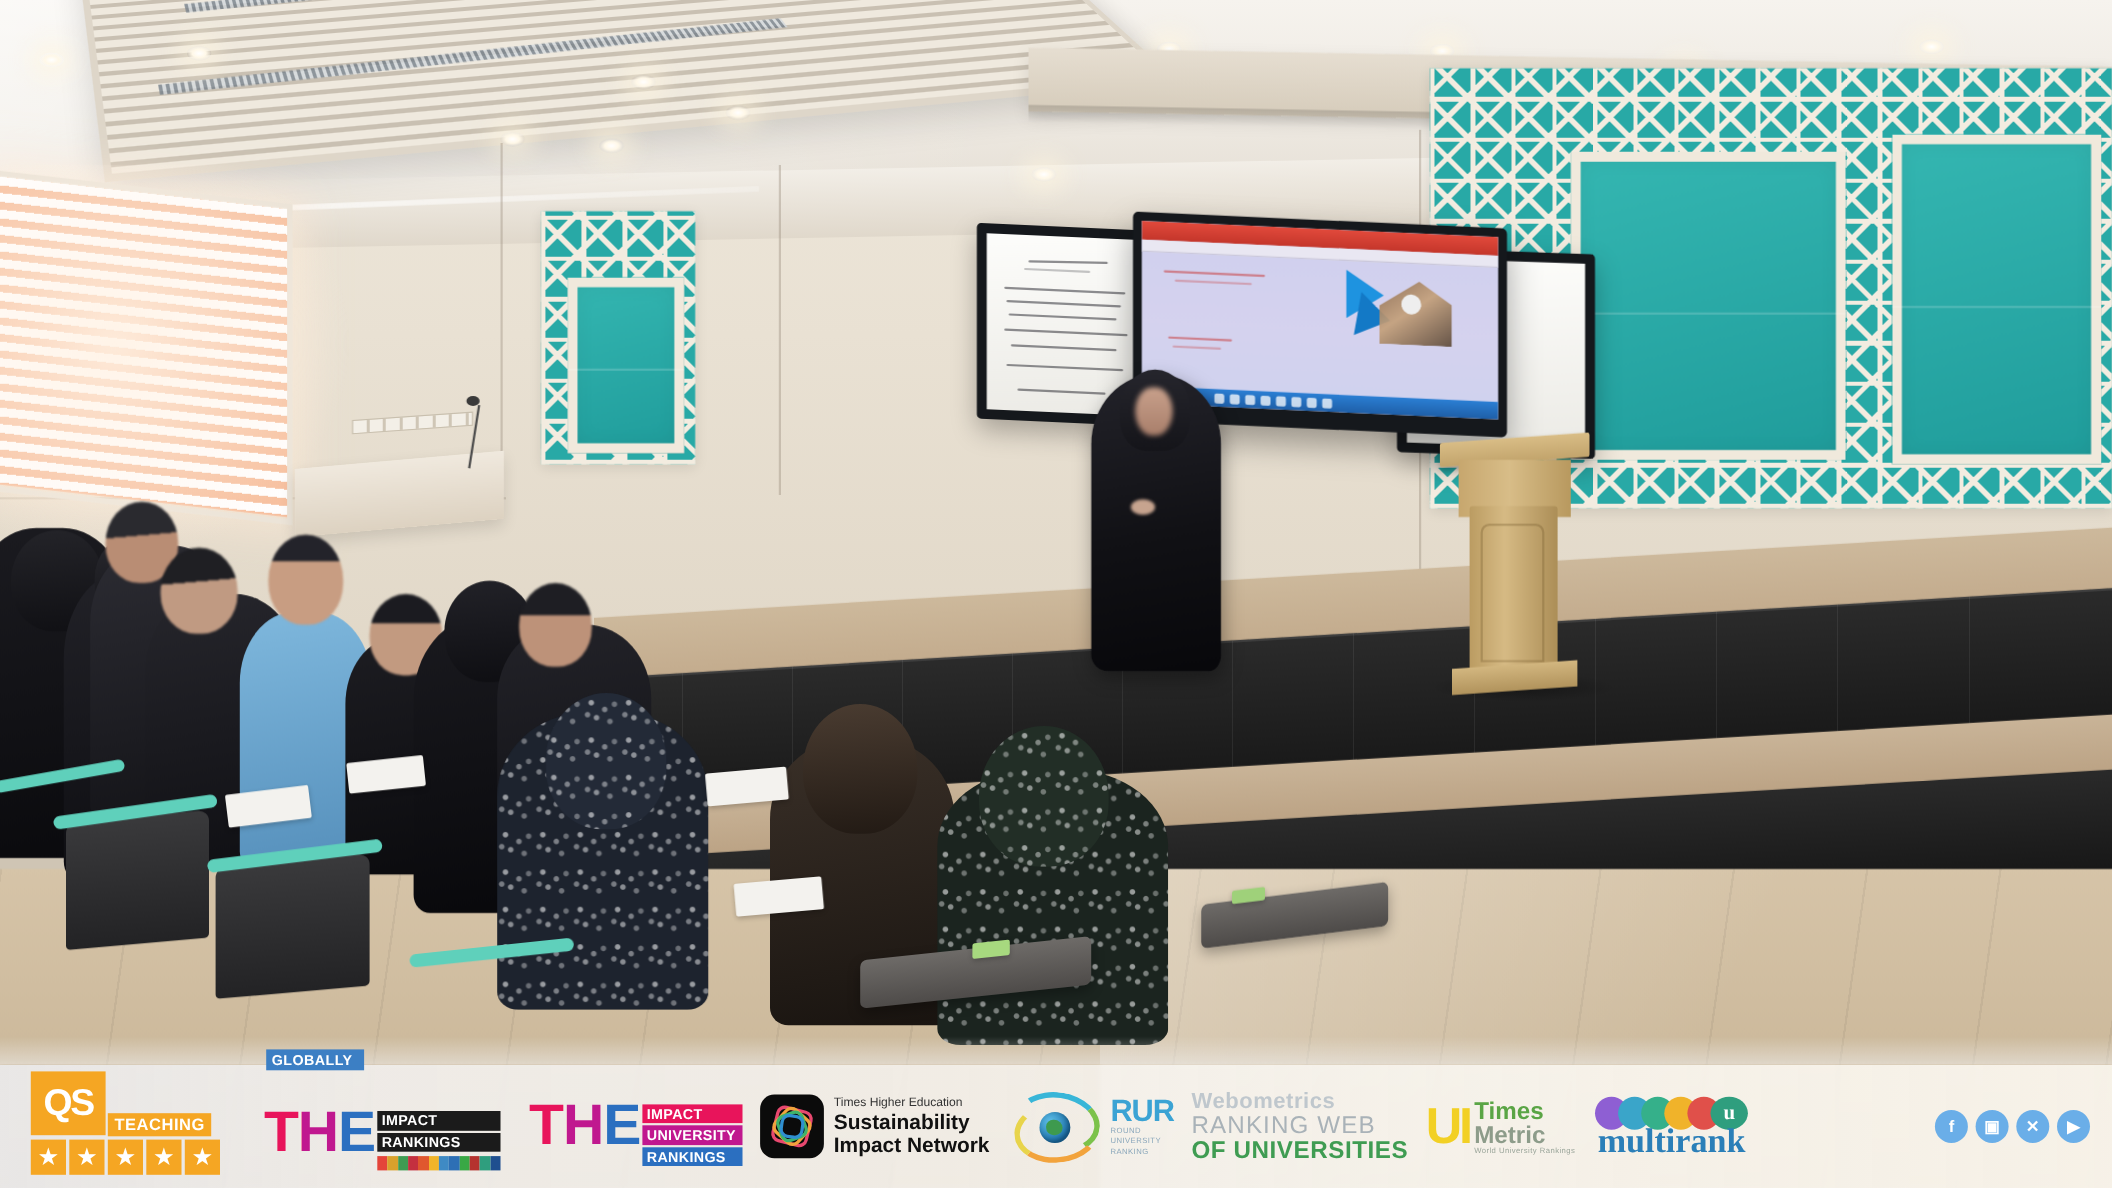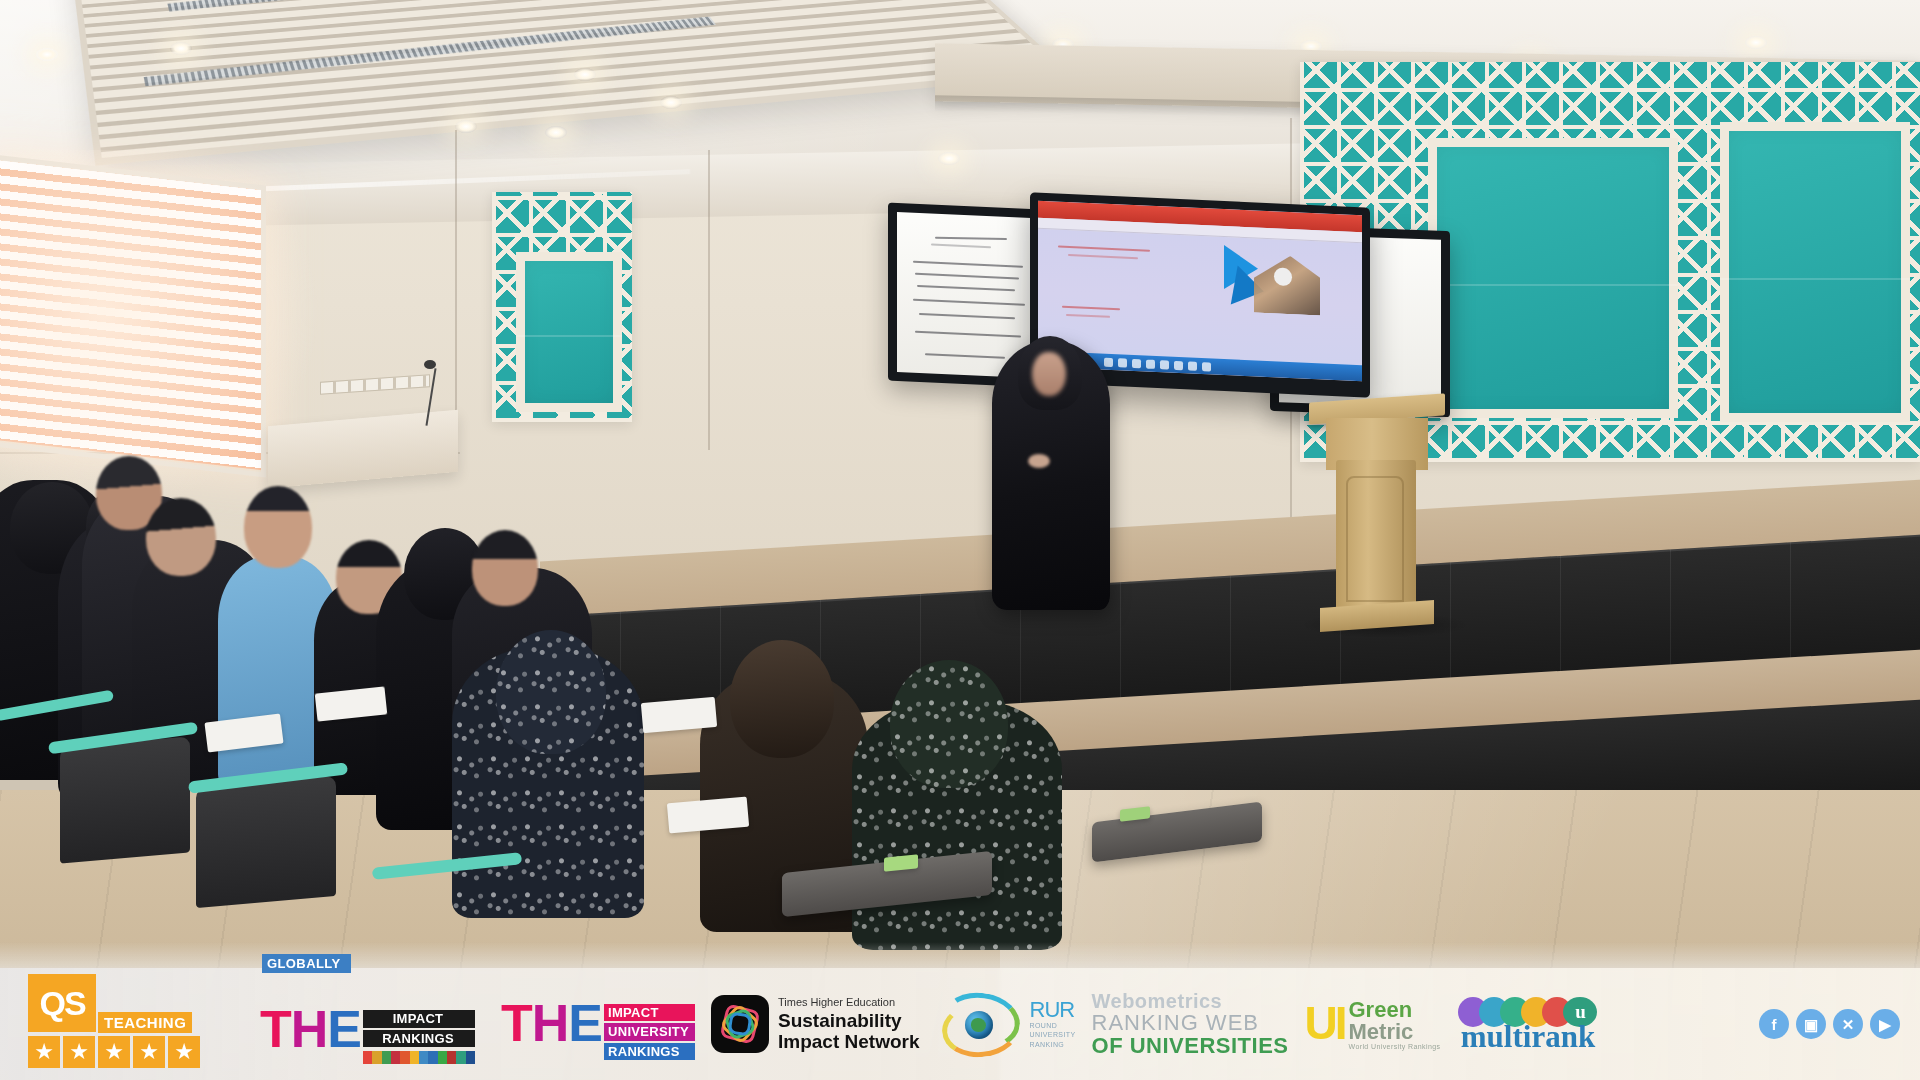--- a/index.html
+++ b/index.html
@@ -430,21 +430,21 @@
   }
   .rur-globe{
     position:absolute; left:27px; top:16px; width:28px; height:28px; border-radius:50%;
     background:radial-gradient(circle at 35% 32%, #5fc0ea, #1b6fa8 70%);
     box-shadow:inset -2px -2px 5px rgba(0,0,0,.3);
   }
   .rur-globe::after{
     content:""; position:absolute; left:6px; top:7px; width:15px; height:14px;
     background:#3e9a4e; border-radius:45% 55% 50% 50%;
   }
-  .rur-txt b{ display:block; font-size:22px; font-weight:normal; color:#3ba3d4; line-height:1; letter-spacing:-1px;}
+  .rur-txt b{ display:block; font-size:28px; font-weight:bold; color:#3ba3d4; line-height:1; letter-spacing:-1px;}
   .rur-txt small{ display:block; font-size:7px; color:#8aa7bb; line-height:1.3; letter-spacing:.4px;}
 
   
   .webo{ flex:0 0 auto; margin-left:16px; }
   .webo b{ display:block; font-size:20px; color:#bfc7cd; font-weight:bold; line-height:1; letter-spacing:.5px;}
   .webo .r1{ font-size:22px; color:#a9b2b8; letter-spacing:1px; line-height:1.05; }
   .webo .r2{ font-size:22px; color:#3f9c52; font-weight:bold; letter-spacing:.5px; line-height:1.05; }
 
   
   .uigm{ display:flex; align-items:center; gap:4px; flex:0 0 auto; margin-left:16px; }
@@ -698,21 +698,21 @@
       <div class="qs-teaching">TEACHING</div>
       <div class="qs-stars">
         <div class="qs-star">★</div>
         <div class="qs-star">★</div>
         <div class="qs-star">★</div>
         <div class="qs-star">★</div>
         <div class="qs-star">★</div>
       </div>
     </div>
 
-    <div class="the-block" style="margin-left:46px; padding-top:22px;text-align:center;">
+    <div class="the-block" style="margin-left:26px; padding-top:22px;">
       <div class="badge-globally">GLOBALLY</div>
       <div class="the-logo">
         <div class="the-word">THE</div>
         <div class="the-bars">
           <div class="the-bar bar-dark">IMPACT</div>
           <div class="the-bar bar-dark">RANKINGS</div>
           <div class="colorstrip">
             <i style="background:#e4443a"></i>
               <i style="background:#d9a12c"></i>
               <i style="background:#3f9c52"></i>
@@ -771,21 +771,21 @@
 
     <div class="webo">
       <b>Webometrics</b>
       <div class="r1">RANKING WEB</div>
       <div class="r2">OF UNIVERSITIES</div>
     </div>
 
     <div class="uigm">
       <div class="ui">UI</div>
       <div class="gm">
-        <b>Green</b>
+        <b>Times</b>
         <b style="color:#8d9c8a">Metric</b>
         <small>World University Rankings</small>
       </div>
     </div>
 
     <div class="mrank">
       <div class="mrank-dots">
         <i style="background:#8e5fd3; margin-left:0"></i>
         <i style="background:#3aa5c9"></i>
         <i style="background:#35b08a"></i>

